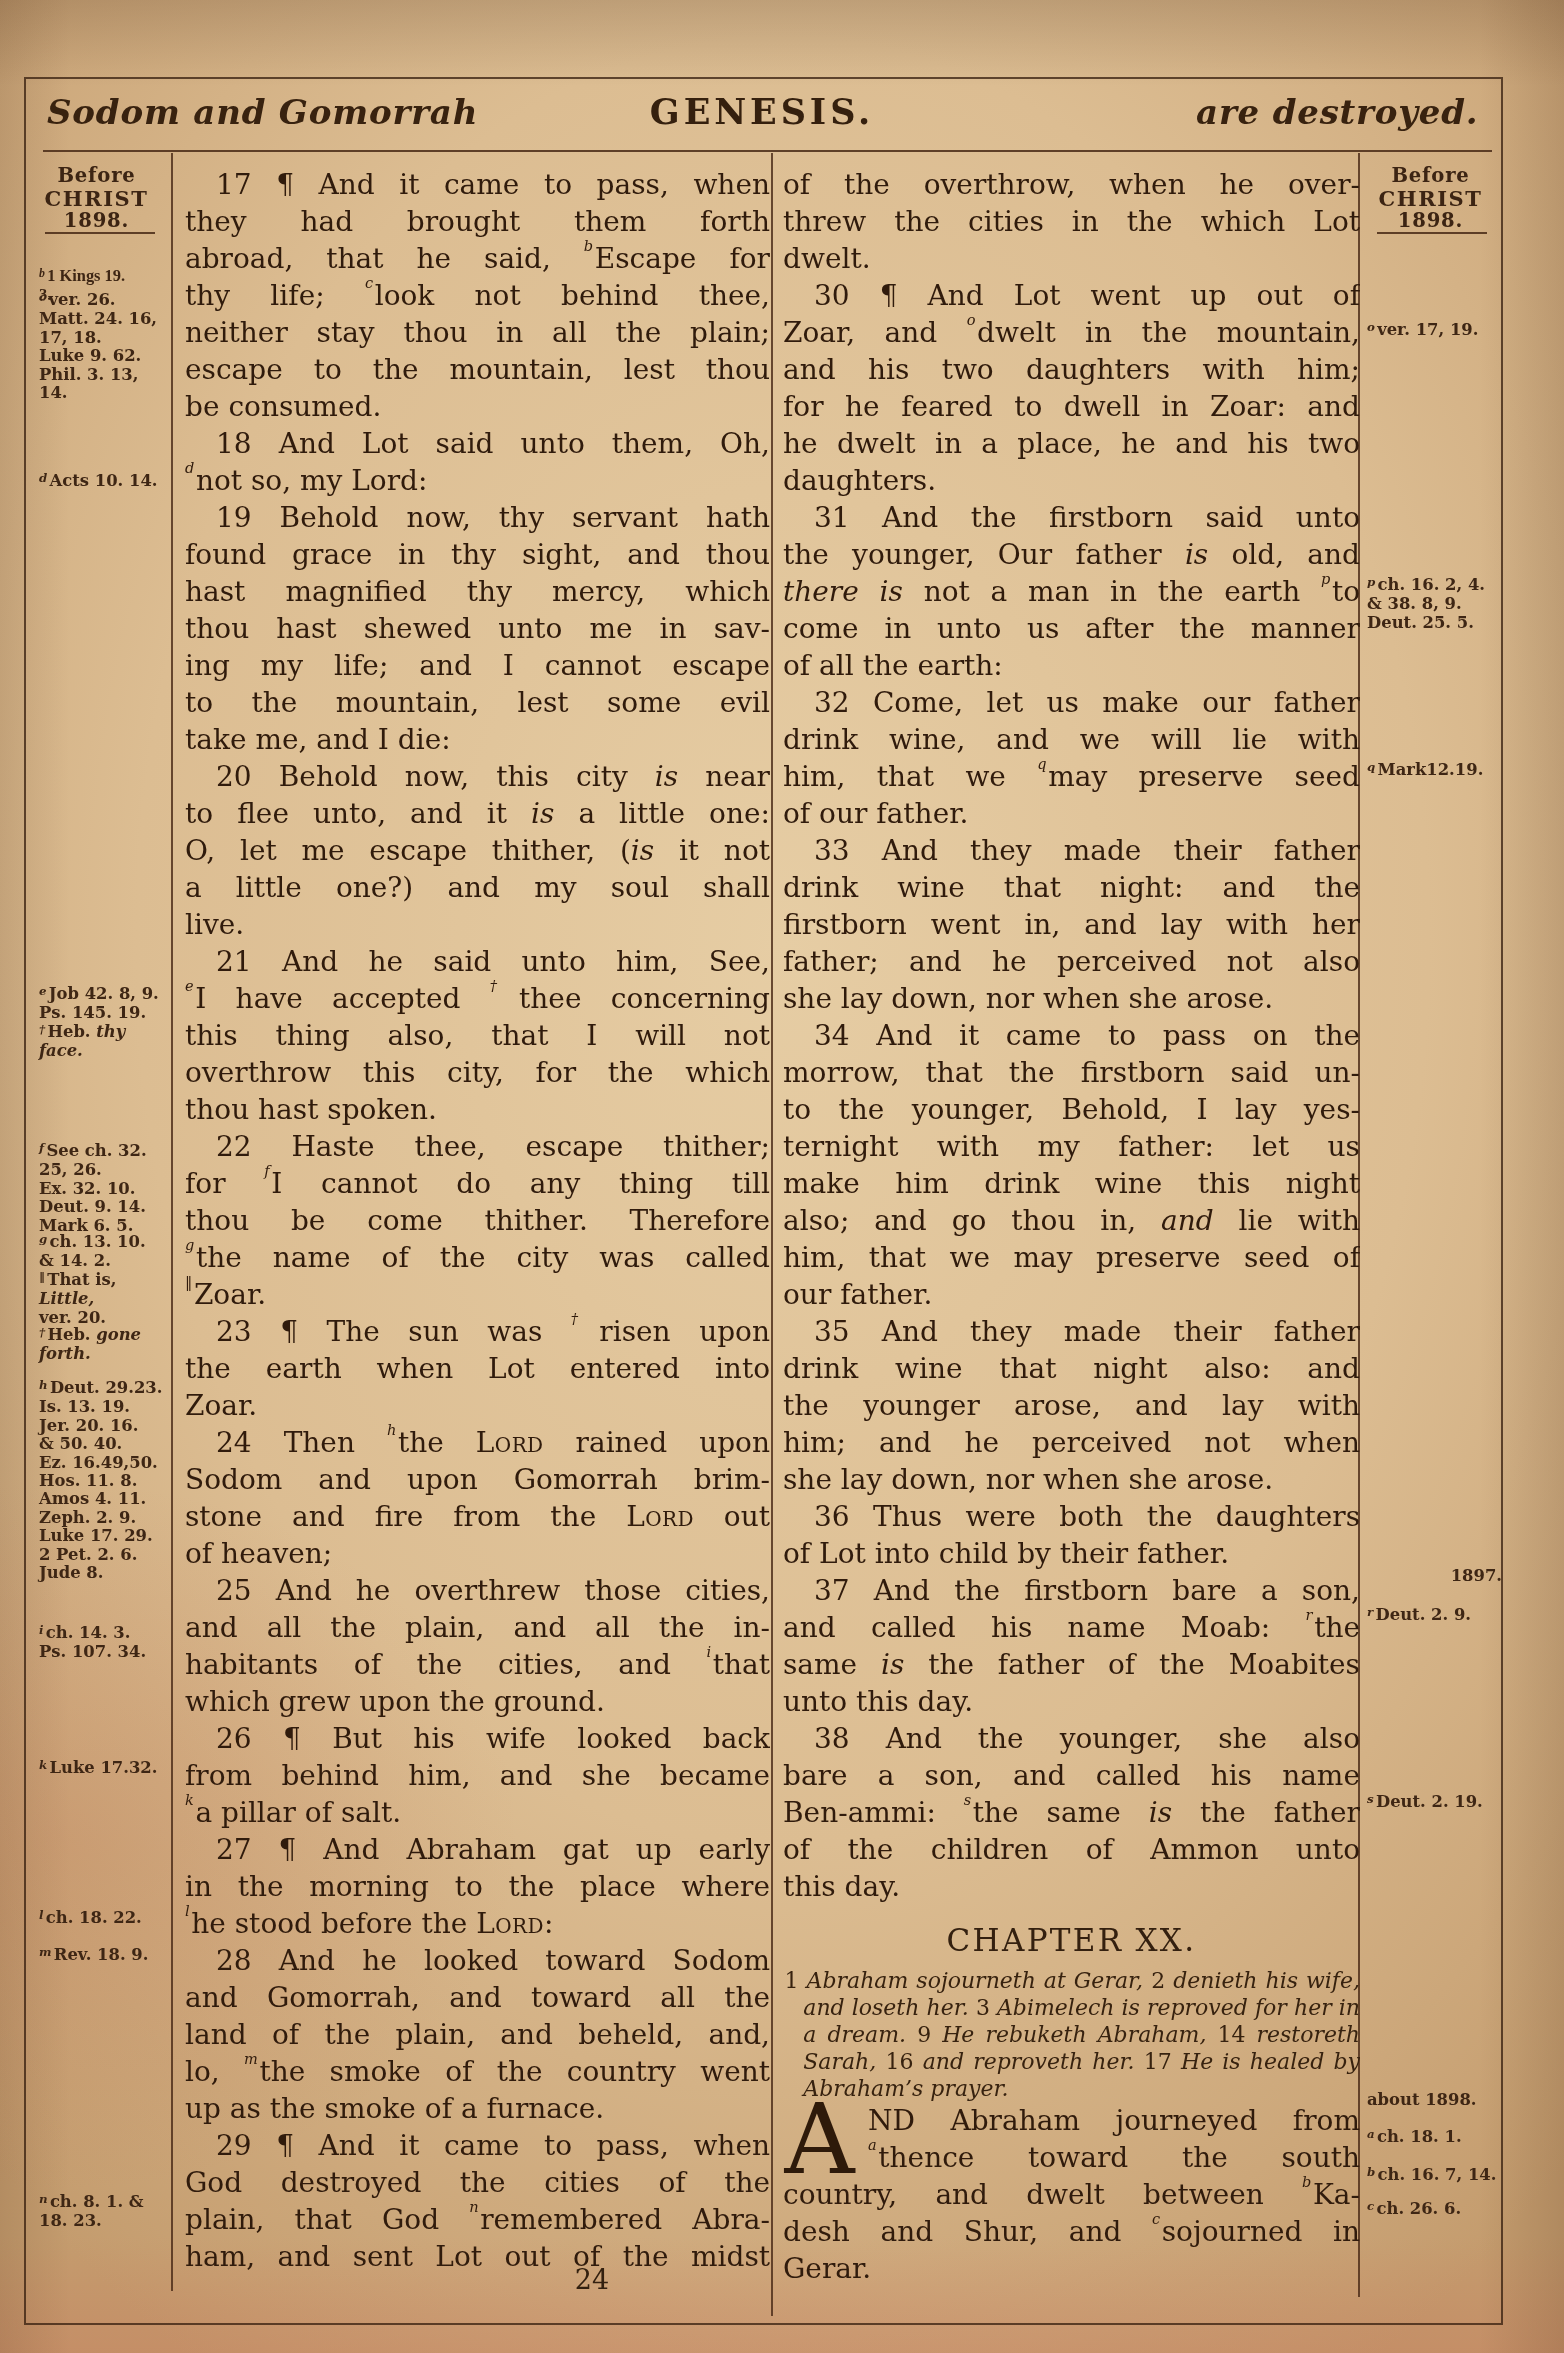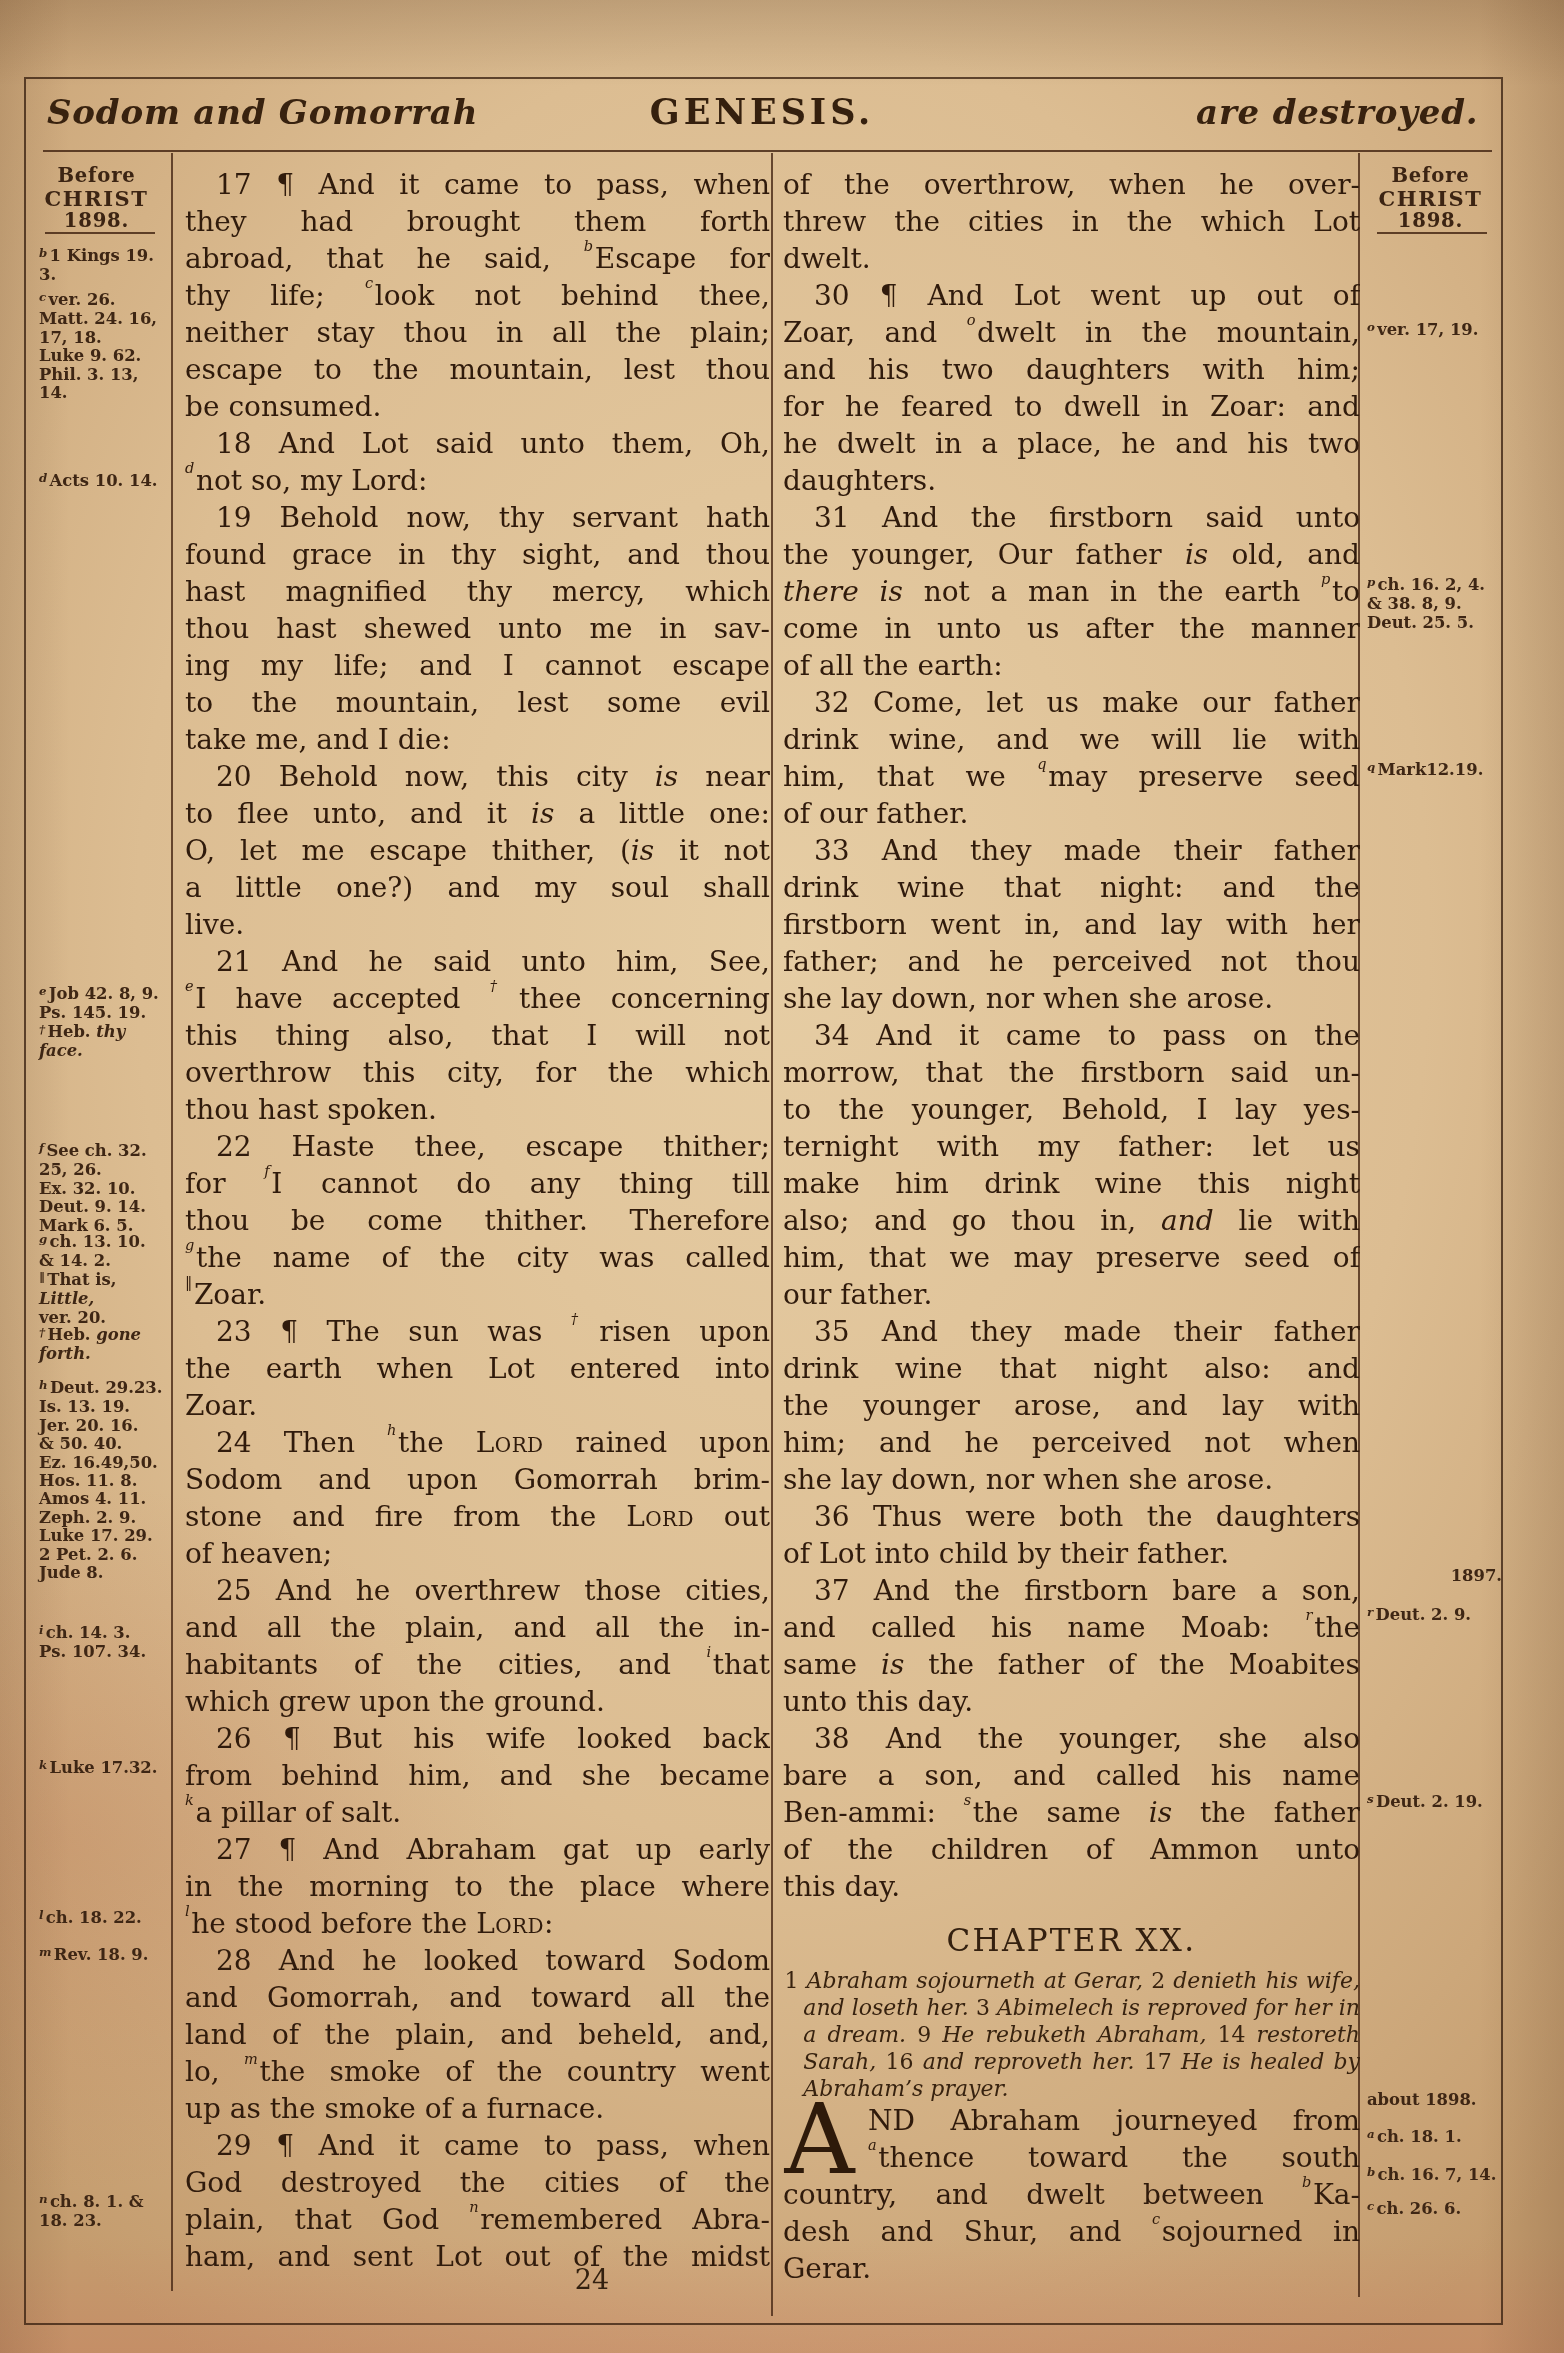--- a/index.html
+++ b/index.html
@@ -85,21 +85,21 @@
   <div class="rule bc-rule-l"></div>
 
   <div class="bc bc-right">
     <div class="b1">Before</div>
     <div class="b2">CHRIST</div>
     <div class="b3">1898.</div>
   </div>
   <div class="rule bc-rule-r"></div>
 
   <div id="lnotes" class="notes">
-      <div class="note" style="top: 247px;">
+      <div class="note" style="top: 267px; font-family: Liberation Serif, serif;">
         <div class="nl"><span class="mk">b</span>1 Kings 19.</div>
         <div class="nl">3.</div>
       </div>
       <div class="note" style="top: 291px;">
         <div class="nl"><span class="mk">c</span>ver. 26.</div>
         <div class="nl">Matt. 24. 16,</div>
         <div class="nl">17, 18.</div>
         <div class="nl">Luke 9. 62.</div>
         <div class="nl">Phil. 3. 13,</div>
         <div class="nl">14.</div>
@@ -275,21 +275,21 @@
       <div class="ln"><i>there is</i> not a man in the earth <sup class="rf">p</sup>to</div>
       <div class="ln">come in unto us after the manner</div>
       <div class="ln end">of all the earth:</div>
       <div class="ln ind">32 Come, let us make our father</div>
       <div class="ln">drink wine, and we will lie with</div>
       <div class="ln">him, that we <sup class="rf">q</sup>may preserve seed</div>
       <div class="ln end">of our father.</div>
       <div class="ln ind">33 And they made their father</div>
       <div class="ln">drink wine that night: and the</div>
       <div class="ln">firstborn went in, and lay with her</div>
-      <div class="ln">father; and he perceived not thou</div>
+      <div class="ln">father; and he perceived not also</div>
       <div class="ln end">she lay down, nor when she arose.</div>
       <div class="ln ind">34 And it came to pass on the</div>
       <div class="ln">morrow, that the firstborn said un-</div>
       <div class="ln">to the younger, Behold, I lay yes-</div>
       <div class="ln">ternight with my father: let us</div>
       <div class="ln">make him drink wine this night</div>
       <div class="ln">also; and go thou in, <i>and</i> lie with</div>
       <div class="ln">him, that we may preserve seed of</div>
       <div class="ln end">our father.</div>
       <div class="ln ind">35 And they made their father</div>

